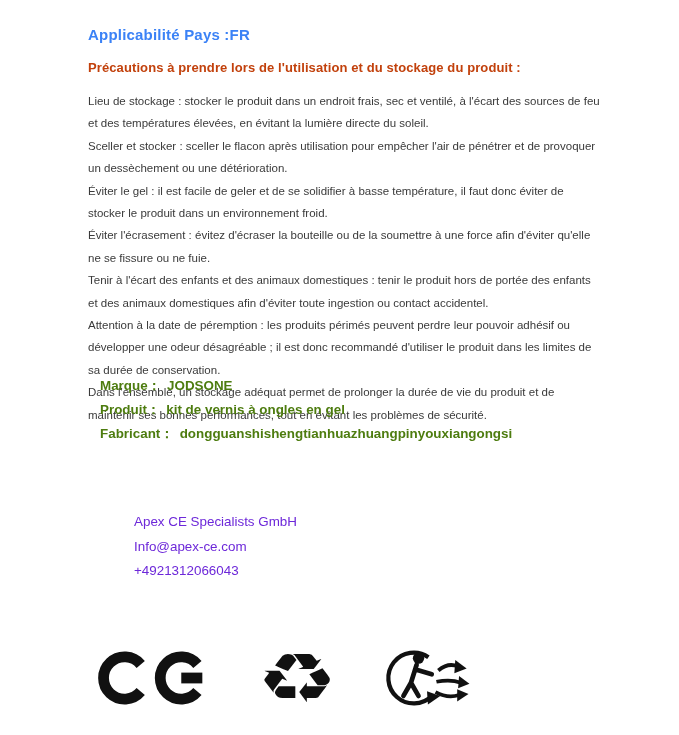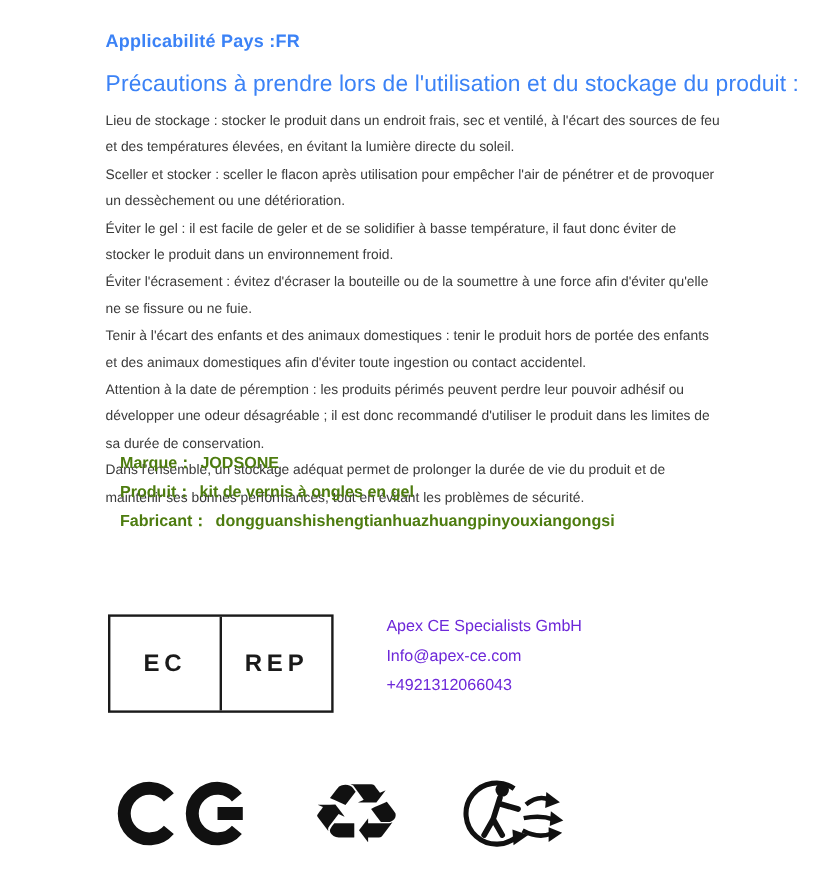--- a/index.html
+++ b/index.html
@@ -11,21 +11,21 @@
     color:#333333;
     overflow:hidden;
   }
   .h1{
     position:absolute;left:88px;top:26px;
     font-size:15px;font-weight:bold;color:#3b82f6;
     white-space:nowrap;letter-spacing:0.2px;
   }
   .h2{
     position:absolute;left:88px;top:60px;
-    font-size:19px;font-weight:normal;color:#3b82f6;
+    font-size:13px;font-weight:bold;color:#c2410c;
     white-space:nowrap;letter-spacing:0.1px;
   }
   .precautions{
     position:absolute;left:88px;top:90px;width:514px;
     font-size:11.5px;line-height:22.4px;color:#3a3a3a;
   }
   .precautions p{margin:0;padding:0;}
   .product{
     position:absolute;left:100px;top:374px;width:540px;
     font-size:13.4px;font-weight:bold;color:#4d7c0f;line-height:24px;
@@ -84,24 +84,20 @@
     <p>Dans l'ensemble, un stockage adéquat permet de prolonger la durée de vie du produit et de maintenir ses bonnes performances, tout en évitant les problèmes de sécurité.</p>
   </div>
 
   <div class="product">
     <div class="row"><span class="lbl">Marque：</span><span>JODSONE</span></div>
     <div class="row"><span class="lbl">Produit：</span><span>kit de vernis à ongles en gel</span></div>
     <div class="row"><span class="lbl">Fabricant：</span><span>dongguanshishengtianhuazhuangpinyouxiangongsi</span></div>
   </div>
 
   <div class="ecrep">
-    <div class="ecrep-box">
-      <div class="ecrep-cell left">EC</div>
-      <div class="ecrep-cell">REP</div>
-    </div>
     <div class="rep-block">
       <div>Apex CE Specialists GmbH</div>
       <div>Info@apex-ce.com</div>
       <div>+4921312066043</div>
     </div>
   </div>
 
   <div class="symbols">
 
     <svg class="ce-mark" viewBox="0 0 205 100" xmlns="http://www.w3.org/2000/svg" aria-hidden="true">

